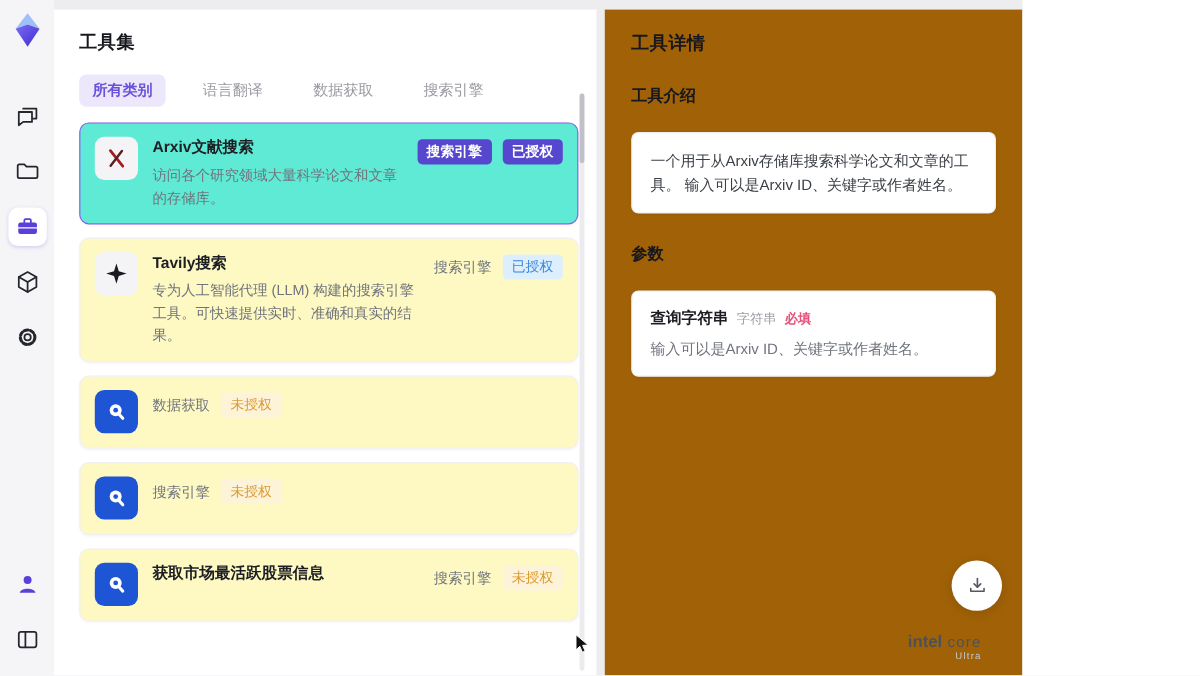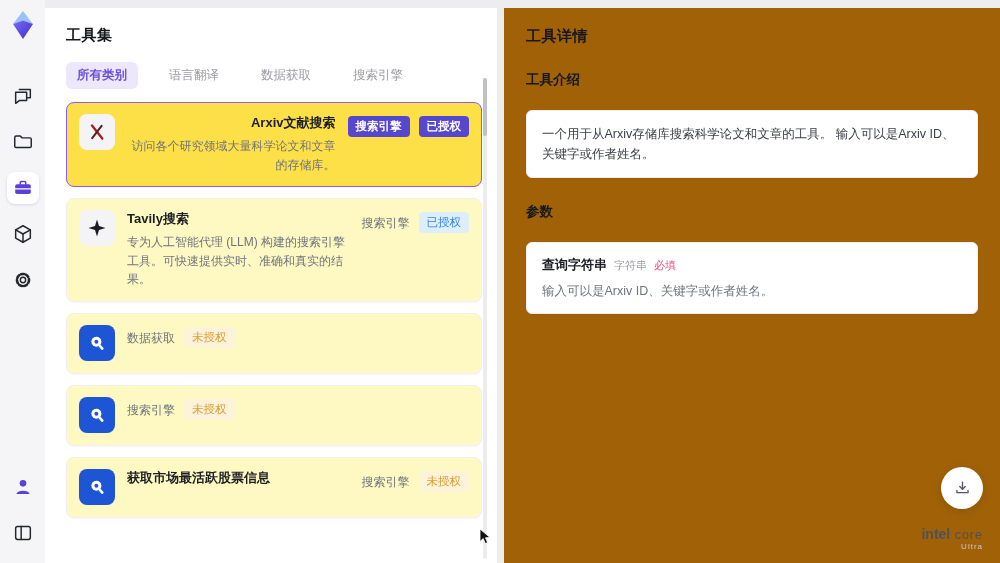--- a/index.html
+++ b/index.html
@@ -1,18 +1,18 @@
 <!DOCTYPE html>
 <html><head>
 <meta charset="utf-8">
 <style>
   * { margin:0; padding:0; box-sizing:border-box; }
   html,body { width:1000px; height:563px; }
   body { font-family:"Liberation Sans", sans-serif; }
-  .screen { position:relative; width:1000px; height:563px; background:#ededf0; overflow:hidden; display:flex; }
+  .screen { position:relative; width:852px; height:563px; background:#ededf0; overflow:hidden; display:flex; }
 
   
   .rail { width:45px; flex:none; background:#f5f5f7; display:flex; flex-direction:column; align-items:center; padding:10px 0 14px; }
   .rail .logo { margin-bottom:36px; }
   .rail-btn { width:32px; height:32px; border:none; background:transparent; border-radius:8px; display:flex; align-items:center; justify-content:center; margin-bottom:14px; cursor:pointer; }
   .rail-btn svg { stroke:#23262d; fill:none; stroke-width:1.6; stroke-linecap:round; stroke-linejoin:round; }
   .rail-btn.active { background:#ffffff; box-shadow:0 1px 3px rgba(90,63,216,.18); }
   .rail-spacer { flex:1; }
 
   
@@ -23,21 +23,21 @@
   .panel-title { font-size:15px; font-weight:bold; color:#16181d; letter-spacing:.5px; }
 
   
   .tabs { display:flex; gap:20px; margin-top:17px; }
   .tab { border:none; background:transparent; font-size:12.5px; color:#9a9aa3; padding:5px 11px; border-radius:6px; cursor:pointer; font-family:inherit; }
   .tab.active { background:#ece7fb; color:#6a50da; font-weight:bold; }
 
   
   .tool-list { margin-top:13px; width:416px; display:flex; flex-direction:column; gap:11px; }
   .tool-card { display:flex; gap:12px; padding:11px 12px 12px; background:#fef9c3; border:1px solid #f0f0f3; border-radius:8px; box-shadow:0 1px 2px rgba(20,20,40,.03); cursor:pointer; }
-  .tool-card.selected { background:#fde047; border-color:#8a5cf0;text-align:right; }
+  .tool-card.selected { background:#5eead4; border-color:#8a5cf0; }
   .tool-icon { width:36px; height:36px; flex:none; border-radius:8px; background:#f4f4f6; display:none; align-items:center; justify-content:center; }
   .icon-arxiv   .tico-arxiv,
   .icon-star    .tico-star,
   .icon-search  .tico-search,
   .icon-news    .tico-news { display:flex; }
   .tico-search { background:#1d55d4; }
   .tool-text { flex:1; min-width:0; }
   .tool-title { font-size:13px; font-weight:bold; color:#1c1e24; }
   .tool-desc { font-size:12px; color:#70747d; line-height:1.55; margin-top:5px; }
   .tool-tags { flex:none; display:flex; gap:9px; align-items:flex-start; margin-top:2px; }
@@ -52,27 +52,27 @@
   .vscroll { position:absolute; top:70px; bottom:4px; right:10px; width:4px; background:#ececef; border-radius:2px; }
   .vscroll .thumb { width:4px; height:58px; background:#c0c0c7; border-radius:2px; }
 
   
   .section-title { font-size:13.5px; font-weight:bold; color:#16181d; margin-top:25px; }
   .info-box { margin-top:21px; border:1px solid #ededf0; border-radius:6px; padding:13px 15px; box-shadow:0 1px 3px rgba(20,20,40,.05); background:#fff; }
   .intro-text { font-size:12.5px; color:#3c4047; line-height:1.6; }
   .param-head { display:flex; align-items:baseline; gap:7px; }
   .param-name { font-size:13px; font-weight:bold; color:#1c1e24; }
   .param-type { font-size:11px; color:#9a9aa3; }
-  .param-required { font-size:11px; color:#e8517c; }
+  .param-required { font-size:11px; color:#e8517c;font-weight:bold; }
   .param-desc { font-size:12.5px; color:#70747d; margin-top:9px; }
 
   
   .fab { position:absolute; right:17px; bottom:54px; width:42px; height:42px; border-radius:50%; border:none; background:#fff; box-shadow:0 2px 10px rgba(0,0,0,.14); display:flex; align-items:center; justify-content:center; cursor:pointer; }
   .fab svg { stroke:#55585e; fill:none; stroke-width:1.7; stroke-linecap:round; stroke-linejoin:round; }
-  .brand { position:absolute; right:17px; bottom:11px; text-align:right; color:#4e5258; line-height:1.1; user-select:none; }
+  .brand { position:absolute; right:34px; bottom:11px; text-align:right; color:#4e5258; line-height:1.1; user-select:none; }
   .brand .b1 { font-weight:bold; font-size:14px; }
   .brand .b2 { font-size:12.5px; letter-spacing:1px; }
   .brand .b3 { display:block; font-size:8px; color:#c8c8cd; letter-spacing:1px; }
   .cursor { position:absolute; left:479px; top:528px; }
 </style>
 </head>
 <body>
 
 <div class="screen">
 

